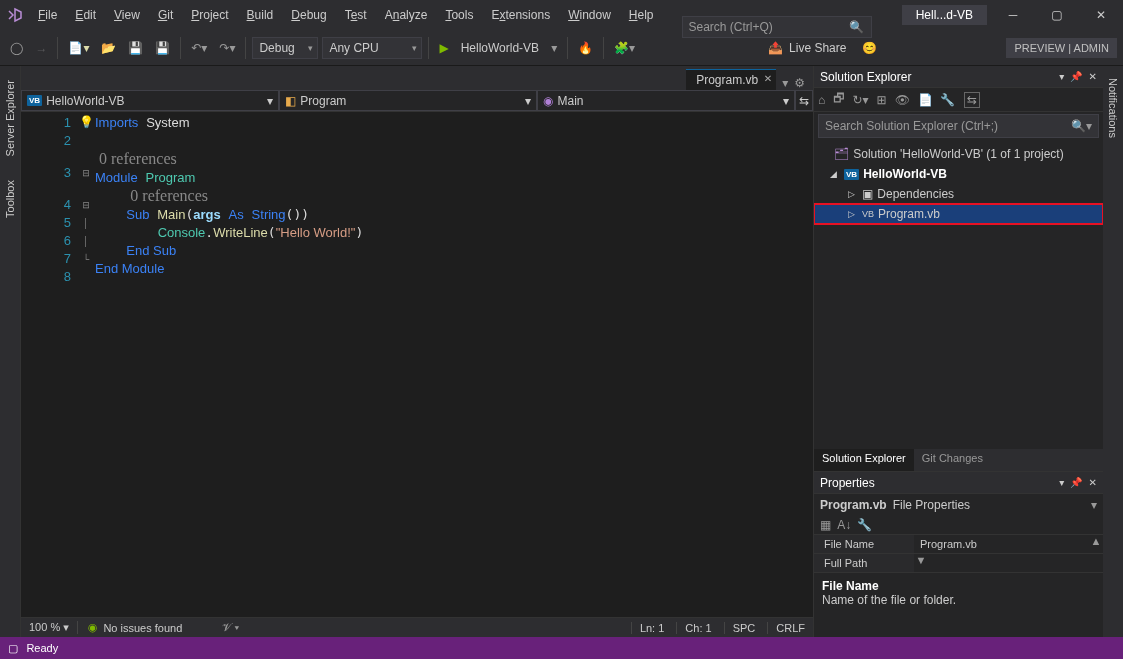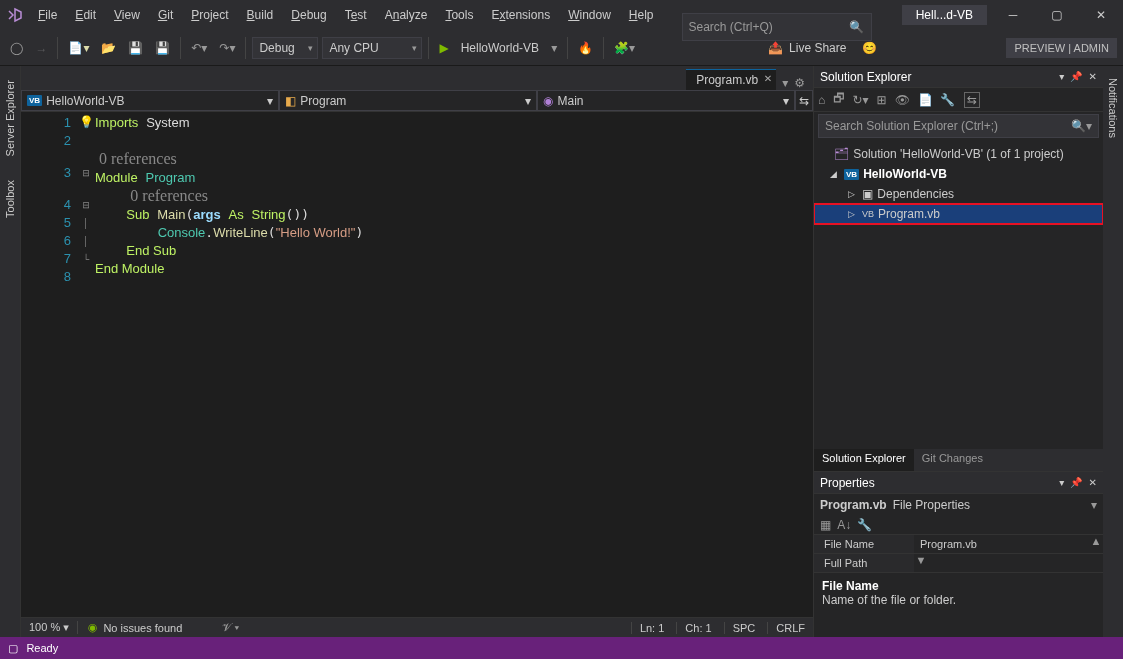--- a/index.html
+++ b/index.html
@@ -2,21 +2,21 @@
 <html><head>
 <meta charset="utf-8">
 <style>
 * { margin: 0; padding: 0; box-sizing: border-box; font-family: "Segoe UI", Arial, sans-serif; }
 body { background: #1e1e1e; color: #ccc; width: 1123px; height: 659px; overflow: hidden; font-size: 12px; }
 .titlebar { height: 30px; background: #2d2d30; display: flex; align-items: center; }
 .logo { width: 30px; height: 30px; display: flex; align-items: center; justify-content: center; color: #c9a0dc; }
 .menu { display: flex; gap: 2px; }
 .menu-item { padding: 4px 8px; cursor: pointer; }
 .menu-item u { text-decoration: underline; }
-.searchbox { margin-left: 20px; background: #333337; border: 1px solid #3f3f46; height: 28px; width: 190px; display: flex; align-items: center; padding: 0 6px; color: #999; justify-content: space-between; margin-top: 24px; }
+.searchbox { margin-left: 20px; background: #333337; border: 1px solid #3f3f46; height: 22px; width: 190px; display: flex; align-items: center; padding: 0 6px; color: #999; justify-content: space-between; margin-top: 24px; }
 .titlebar-right { margin-left: auto; display: flex; align-items: center; }
 .solution-name { background: #3f3f46; padding: 3px 14px; color: #fff; margin: 0 4px; }
 .win-btn { width: 44px; height: 30px; display: flex; align-items: center; justify-content: center; color: #ccc; }
 .toolbar { height: 36px; background: #2d2d30; border-bottom: 1px solid #1a1a1a; display: flex; align-items: center; padding: 0 6px; gap: 4px; }
 .tbtn { padding: 3px 4px; color: #999; display: flex; align-items: center; gap: 2px; }
 .tsep { width: 1px; height: 22px; background: #444; margin: 0 2px; }
 .combo { background: #333337; border: 1px solid #3f3f46; height: 22px; padding: 0 20px 0 6px; position: relative; color: #ccc; display: flex; align-items: center; }
 .combo::after { content: "▾"; position: absolute; right: 5px; font-size: 9px; color: #999; }
 .combo.debug { width: 66px; }
 .combo.cpu { width: 100px; }
@@ -32,21 +32,21 @@
 .doc-tab { background: #1e1e1e; padding: 3px 18px 3px 10px; color: #ccc; position: relative; border-top:1px solid #0e639c; margin-right:2px;}
 .doc-tab .x { position:absolute; right:4px; top:3px; font-size:10px; color:#aaa;}
 .doc-toolbar-icons { display:flex; gap:6px; align-items:center; padding:0 4px; color:#999;}
 .nav-bar { height: 22px; display: flex; border-bottom: 1px solid #333; }
 .nav-combo { flex: 1; background: #252526; border: 1px solid #3f3f46; padding: 2px 5px; display: flex; align-items: center; gap: 4px; color: #ccc; font-size: 12px; }
 .vb-icon { background: #0e639c; color: #fff; font-size: 8px; padding: 1px 2px; border-radius: 1px; font-weight:bold;}
 .code-area { flex: 1; display: flex; overflow: hidden; position: relative; }
 .gutter { width: 56px; background: #1e1e1e; text-align: right; padding: 2px 6px 0 0; color: #2b91af; font-family: Consolas, monospace; font-size: 13px; line-height: 18px; }
 .fold-margin { width: 18px; padding-top:2px; font-family: Consolas, monospace; font-size: 9px; line-height:18px; color:#888; text-align:center;}
 .code-text { flex: 1; font-family: Consolas, monospace; font-size: 13px; line-height: 18px; padding-top: 2px; white-space: pre; color: #dcdcdc; }
-.kw { color: #bef264; }
+.kw { color: #3b82f6; }
 .type { color: #4ec9b0; }
 .str { color: #d69d85; }
 .ident { color: #9cdcfe; font-weight: bold; }
 .method { color: #dcdcaa; }
 .ref-lens { color: #888; font-size:16px; font-family: "Segoe UI"; margin-left: 4px;}
 .editor-status { height: 20px; background: #2d2d30; border-top: 1px solid #333; display: flex; align-items: center; font-size: 11px; }
 .zoom { padding: 0 8px; border-right:1px solid #444;}
 .issues { display:flex; align-items:center; gap:6px; padding:0 10px;}
 .issues .dot { color:#7fba00;}
 .editor-stat-right { margin-left:auto; display:flex; gap:4px;}

